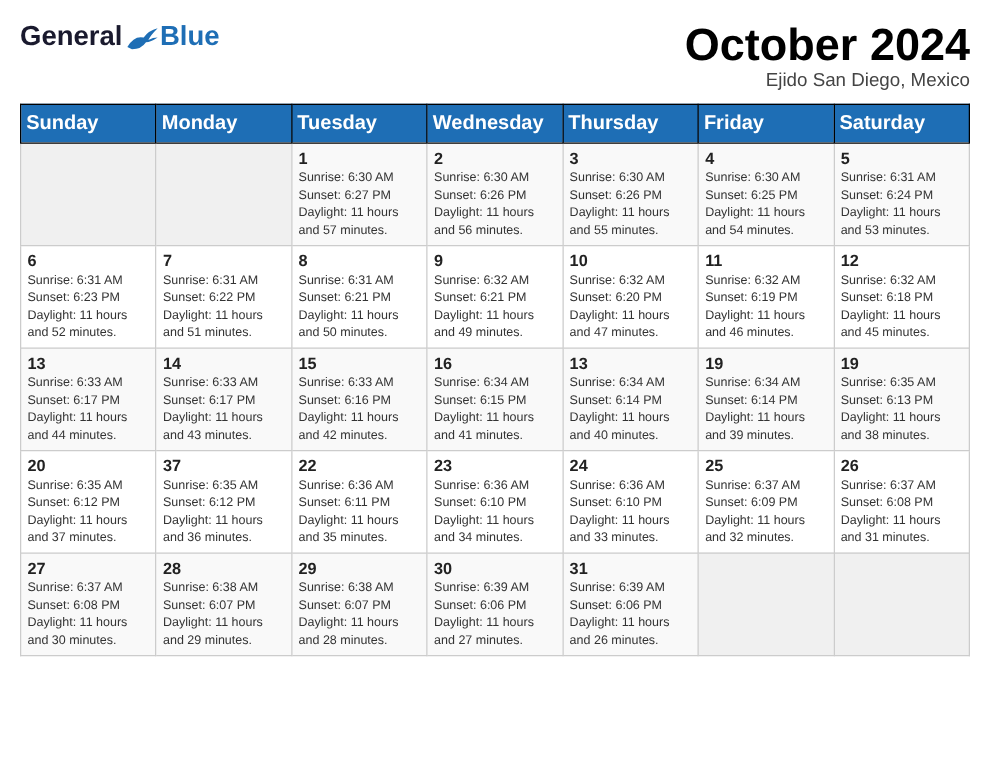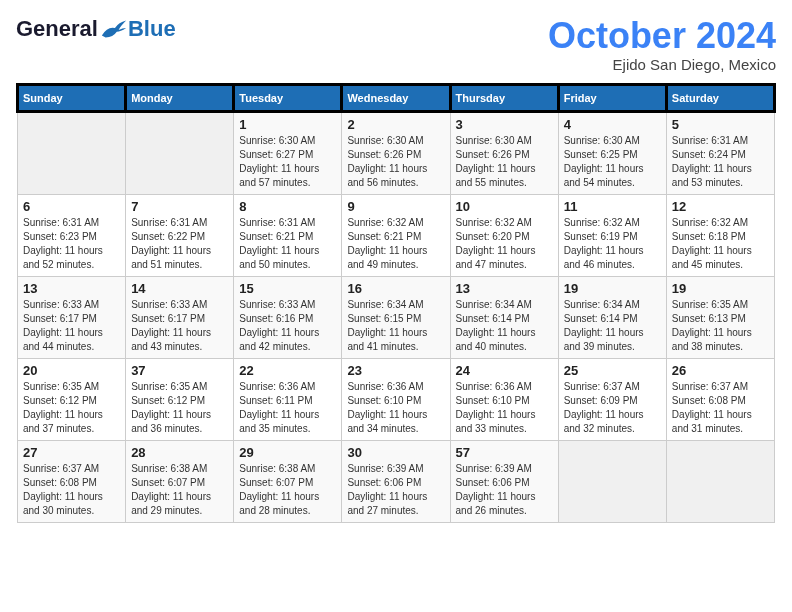--- a/index.html
+++ b/index.html
@@ -16,55 +16,55 @@
       align-items: flex-start;
       margin-bottom: 10px;
     }
     .logo {
       display: flex;
       flex-direction: column;
       align-items: flex-start;
     }
     .logo-text {
       display: flex;
-      align-items: center;
+      align-items: flex-end;
       font-size: 22px;
       font-weight: bold;
       color: #1a1a2e;
     }
     .logo-general { color: #1a1a2e; }
     .logo-blue { color: #1e6eb5; }
     .logo-bird {
       width: 28px;
       height: 22px;
       margin-left: 2px;
     }
     .title-area { text-align: right; }
     .month-title {
       font-size: 36px;
       font-weight: bold;
-      color: #3b82f6;
+      color: #000000;
       line-height: 1.1;
     }
     .location {
       font-size: 15px;
       color: #444;
     }
     table {
       width: 100%;
       border-collapse: collapse;
       border: 1px solid #ccc;
     }
     thead tr th {
       background-color: #1e6eb5;
       color: #fff;
-      font-size: 11px;
+      font-size: 16px;
       font-weight: bold;
       padding: 6px 4px;
-      border: 3px solid #000000;
+      border: 1px solid #000000;
       text-align: left;
     }
     tbody tr td {
       border: 1px solid #ccc;
       vertical-align: top;
       padding: 4px 5px;
       font-size: 10px;
       color: #222;
       width: 108px;
       min-height: 80px;
@@ -302,21 +302,21 @@
 Sunset: 6:07 PM
 Daylight: 11 hours and 28 minutes.</div>
         </td>
         <td>
           <span class="day-num">30</span>
           <div class="day-info" style="white-space: pre-line;">Sunrise: 6:39 AM
 Sunset: 6:06 PM
 Daylight: 11 hours and 27 minutes.</div>
         </td>
         <td>
-          <span class="day-num">57</span>
+          <span class="day-num">31</span>
           <div class="day-info" style="white-space: pre-line;">Sunrise: 6:39 AM
 Sunset: 6:06 PM
 Daylight: 11 hours and 26 minutes.</div>
         </td>
         <td class="empty"></td>
         <td class="empty"></td>
       </tr>
     </tbody>
 </table>
 

